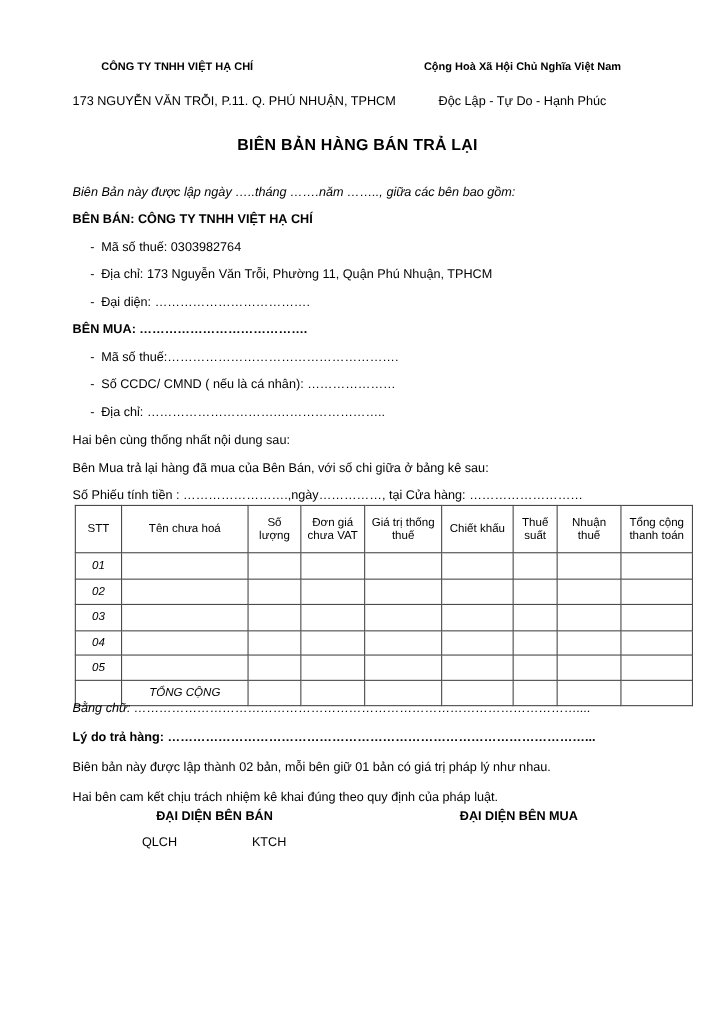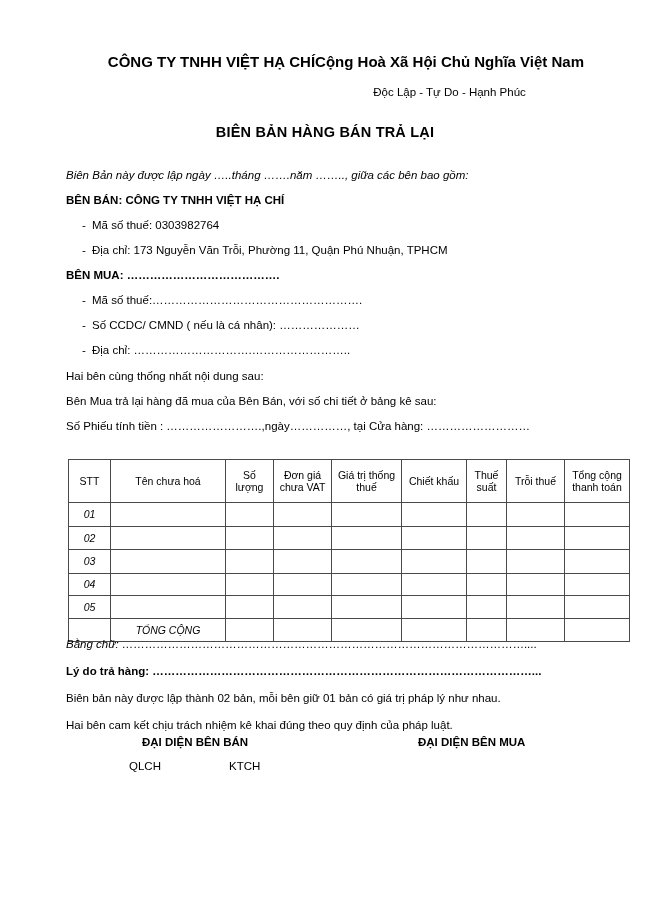--- a/index.html
+++ b/index.html
@@ -40,25 +40,24 @@
   .lh-col-left {
     width: 300px;
     padding-left: 26px;
     box-sizing: border-box;
   }
   .lh-col-right {
     flex: 1;
     text-align: center;
   }
   .lh-line1 {
-    font-size: 15px;
+    font-size: 10px;
     font-weight: bold;
     line-height: 14px;
     white-space: nowrap;
-    text-align: right;
   }
   .lh-line2 {
     font-size: 11.5px;
     line-height: 14px;
     margin-top: 16px;
     white-space: nowrap;
   }
   .lh-col-left .lh-line2 {
     margin-left: -26px;
   }
@@ -186,44 +185,46 @@
   }
 </style>
 </head>
 <body>
 
 <div class="page">
 
   <div class="letterhead">
     <div class="lh-col-left">
       <div class="lh-line1">CÔNG TY TNHH VIỆT HẠ CHÍ</div>
+      <div class="lh-line2">173 NGUYỄN VĂN TRỖI, P.11. Q. PHÚ NHUẬN, TPHCM</div>
     </div>
     <div class="lh-col-right">
       <div class="lh-line1">Cộng Hoà Xã Hội Chủ Nghĩa Việt Nam</div>
       <div class="lh-line2">Độc Lập - Tự Do - Hạnh Phúc</div>
     </div>
   </div>
 
   <div class="doc-title">BIÊN BẢN HÀNG BÁN TRẢ LẠI</div>
 
   <div class="body-block">
 
     <div class="ln italic">Biên Bản này được lập ngày …..tháng …….năm …….., giữa các bên bao gồm:</div>
 
     <div class="ln bold">BÊN BÁN: CÔNG TY TNHH VIỆT HẠ CHÍ</div>
     <div class="ln indent"><span class="dash">-</span><span>Mã số thuế: 0303982764</span></div>
     <div class="ln indent"><span class="dash">-</span><span>Địa chỉ: 173 Nguyễn Văn Trỗi, Phường 11, Quận Phú Nhuận, TPHCM</span></div>
+    <div class="ln indent"><span class="dash">-</span><span>Đại diện: ……………………………….</span></div>
 
     <div class="ln bold">BÊN MUA: ………………………………….</div>
     <div class="ln indent"><span class="dash">-</span><span>Mã số thuế:……………………………………………….</span></div>
     <div class="ln indent"><span class="dash">-</span><span>Số CCDC/ CMND ( nếu là cá nhân): …………………</span></div>
     <div class="ln indent gap-a"><span class="dash">-</span><span>Địa chỉ: ………………………….……………………..</span></div>
 
     <div class="ln">Hai bên cùng thống nhất nội dung sau:</div>
-    <div class="ln">Bên Mua trả lại hàng đã mua của Bên Bán, với số chi tiết ở bảng kê sau:</div>
+    <div class="ln">Bên Mua trả lại hàng đã mua của Bên Bán, với số chi giữa ở bảng kê sau:</div>
     <div class="ln">Số Phiếu tính tiền : …………………….,ngày……………, tại Cửa hàng: ………………………</div>
   </div>
 
   <div class="tbl-wrap">
     <table class="grid">
       <colgroup>
         <col style="width:42px">
         <col style="width:115px">
         <col style="width:48px">
         <col style="width:58px">
@@ -235,21 +236,21 @@
       </colgroup>
       <thead>
         <tr>
           <th>STT</th>
           <th>Tên chưa hoá</th>
           <th>Số lượng</th>
           <th>Đơn giá chưa VAT</th>
           <th>Giá trị thống thuế</th>
           <th>Chiết khấu</th>
           <th>Thuế suất</th>
-          <th>Trỗi thuế</th>
+          <th>Nhuận thuế</th>
           <th>Tổng cộng thanh toán</th>
         </tr>
       </thead>
       <tbody>
         <tr class="tall">
           <td>01</td>
           <td></td>
           <td></td>
           <td></td>
           <td></td>

